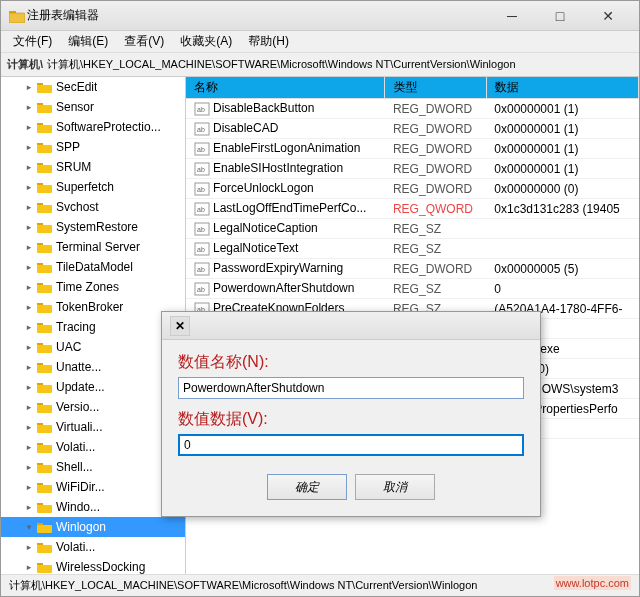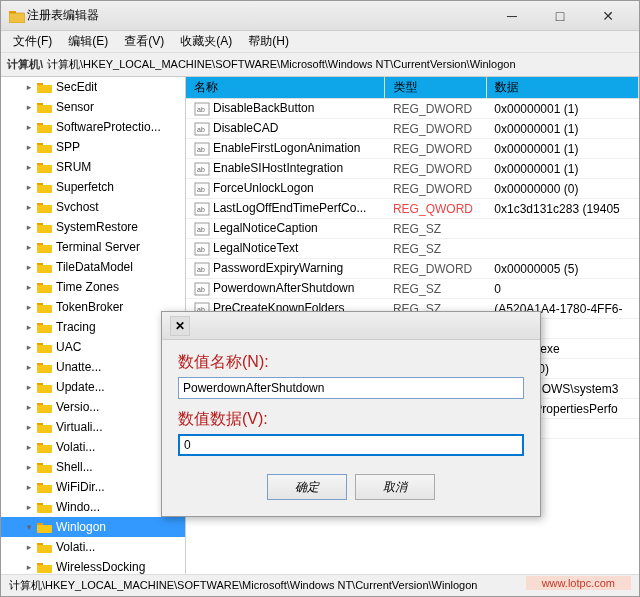--- a/index.html
+++ b/index.html
@@ -276,21 +276,21 @@
     }
 
     
     .watermark {
       position: absolute;
       bottom: 6px;
       right: 8px;
       font-size: 11px;
       color: #c0392b;
       background: rgba(255,200,180,0.5);
-      padding: 1px 16px;
+      padding: 1px 2px;
       text-align: center;
     }
   </style>
 </head>
 <body>
 
 <div class="window" style="position:relative;">
 
   <div class="title-bar">
     <svg class="folder-svg" viewBox="0 0 16 14" fill="none">

